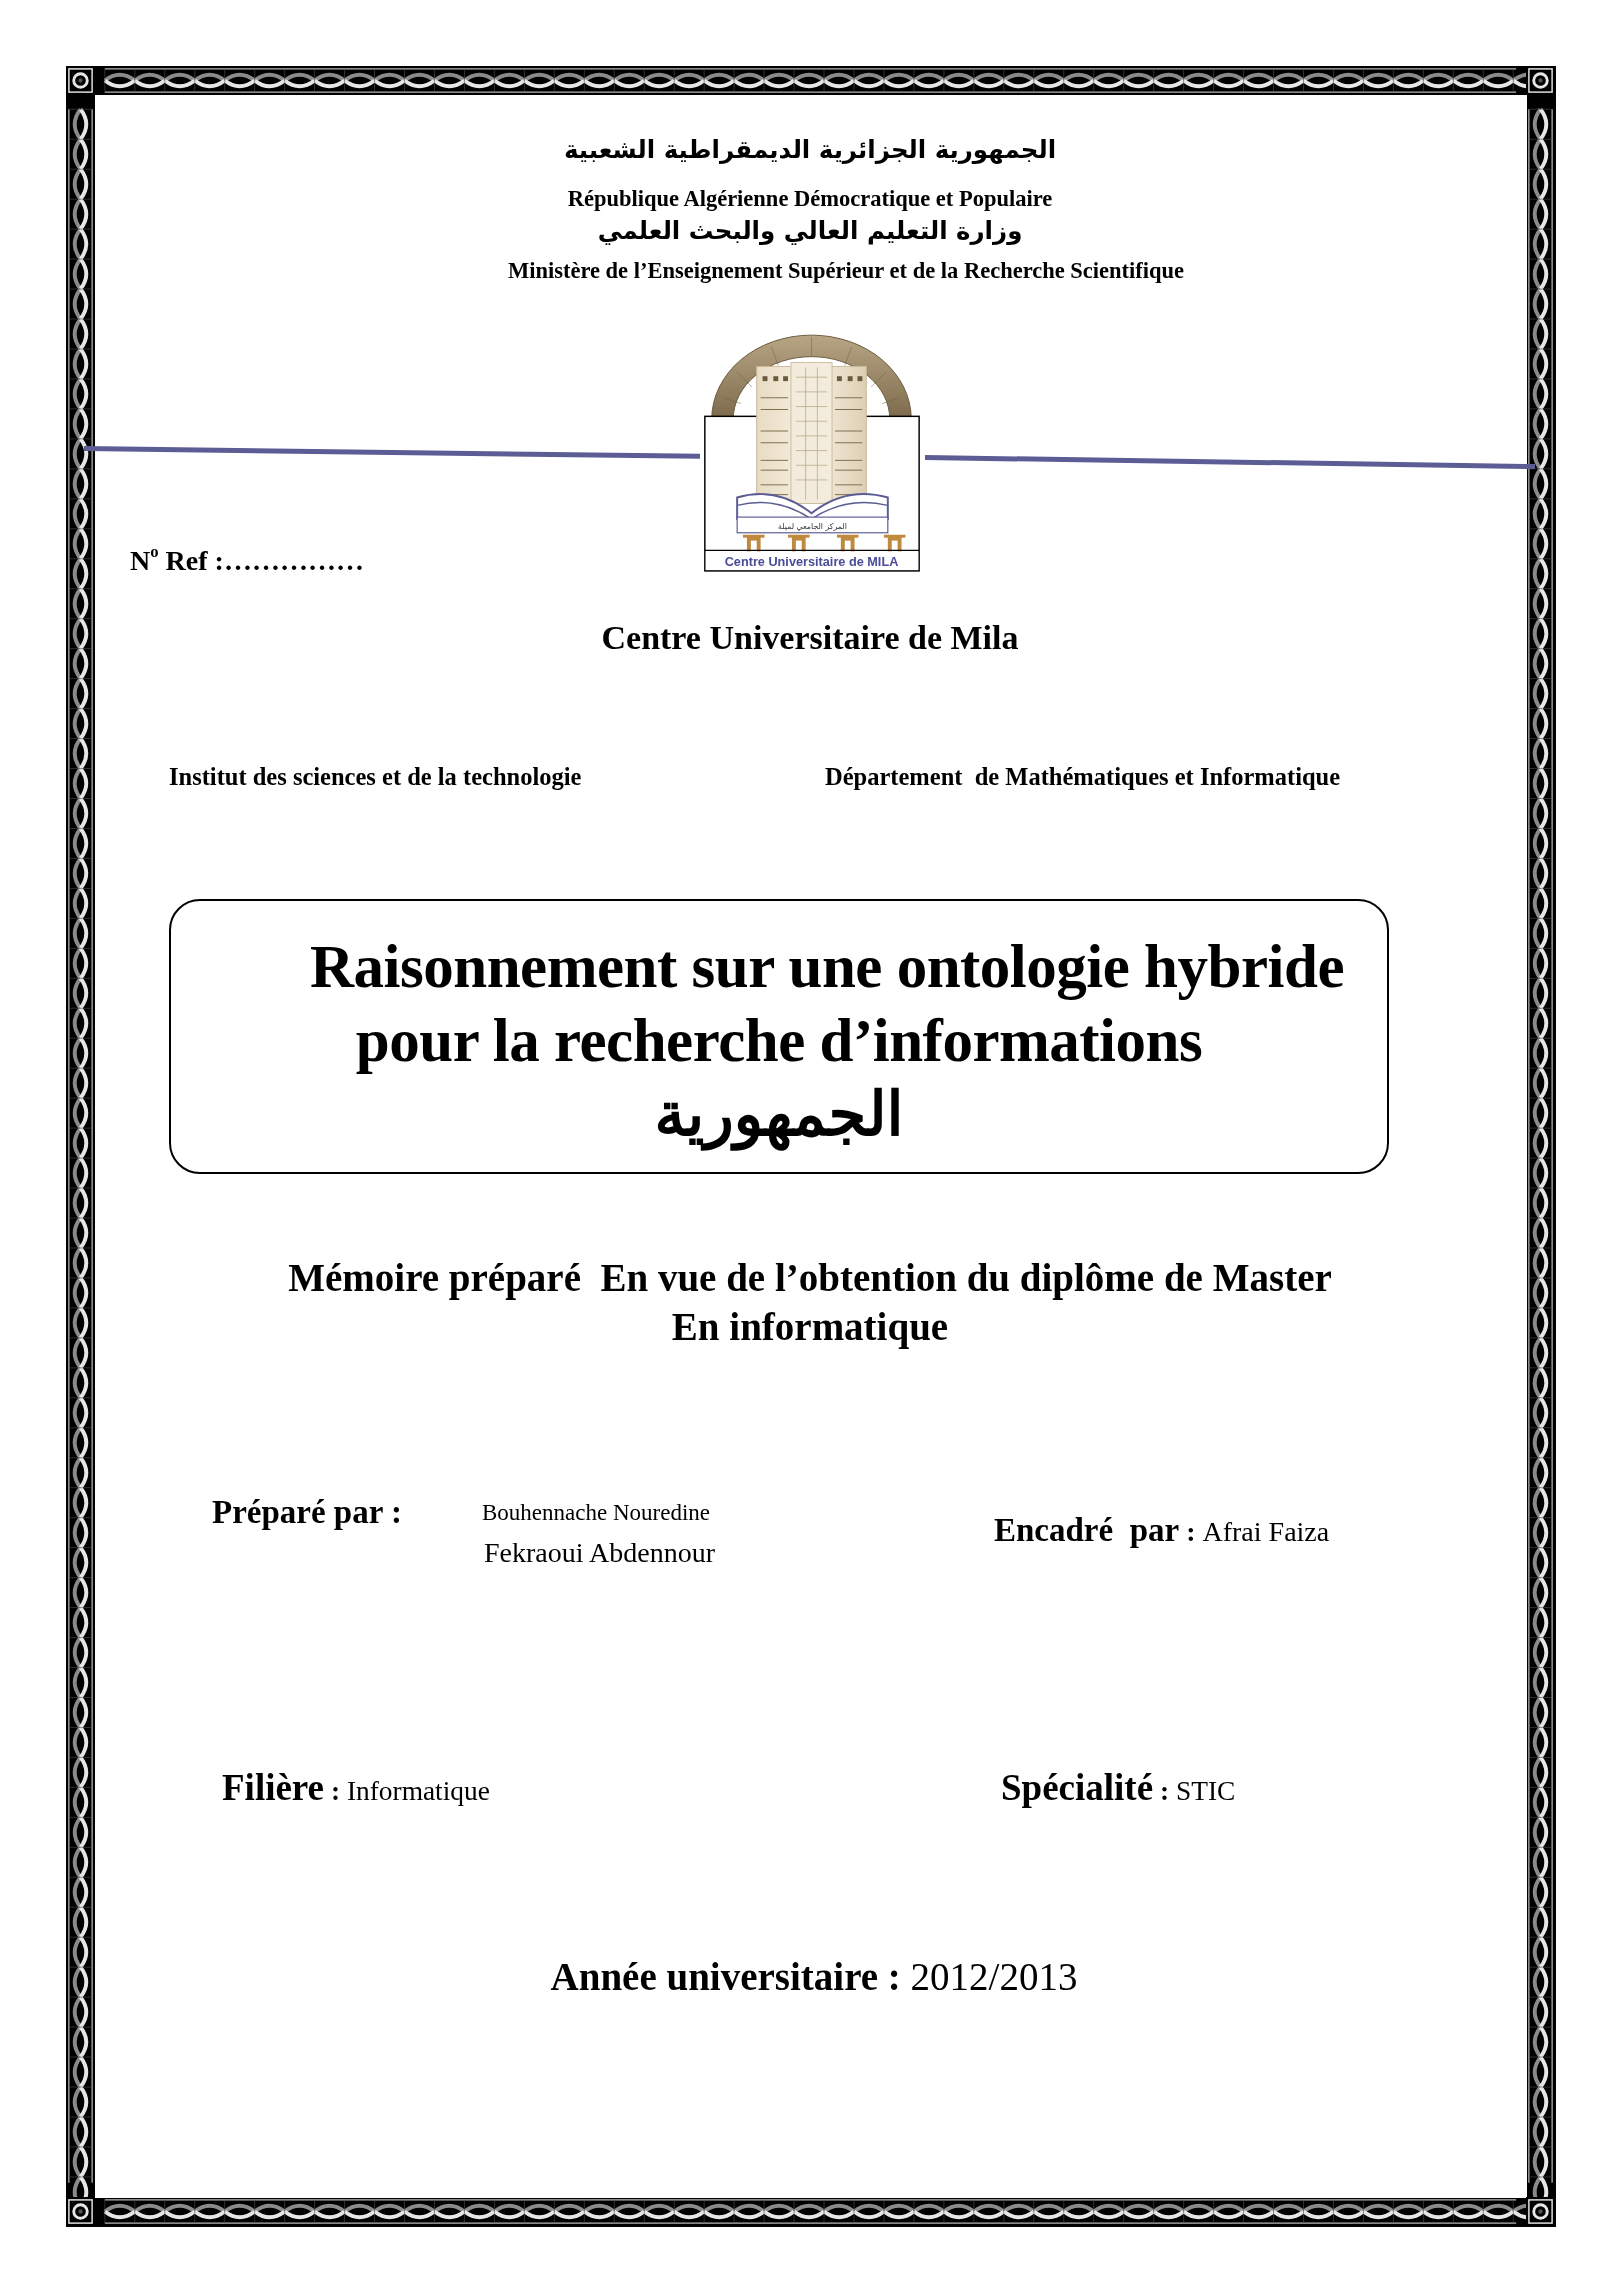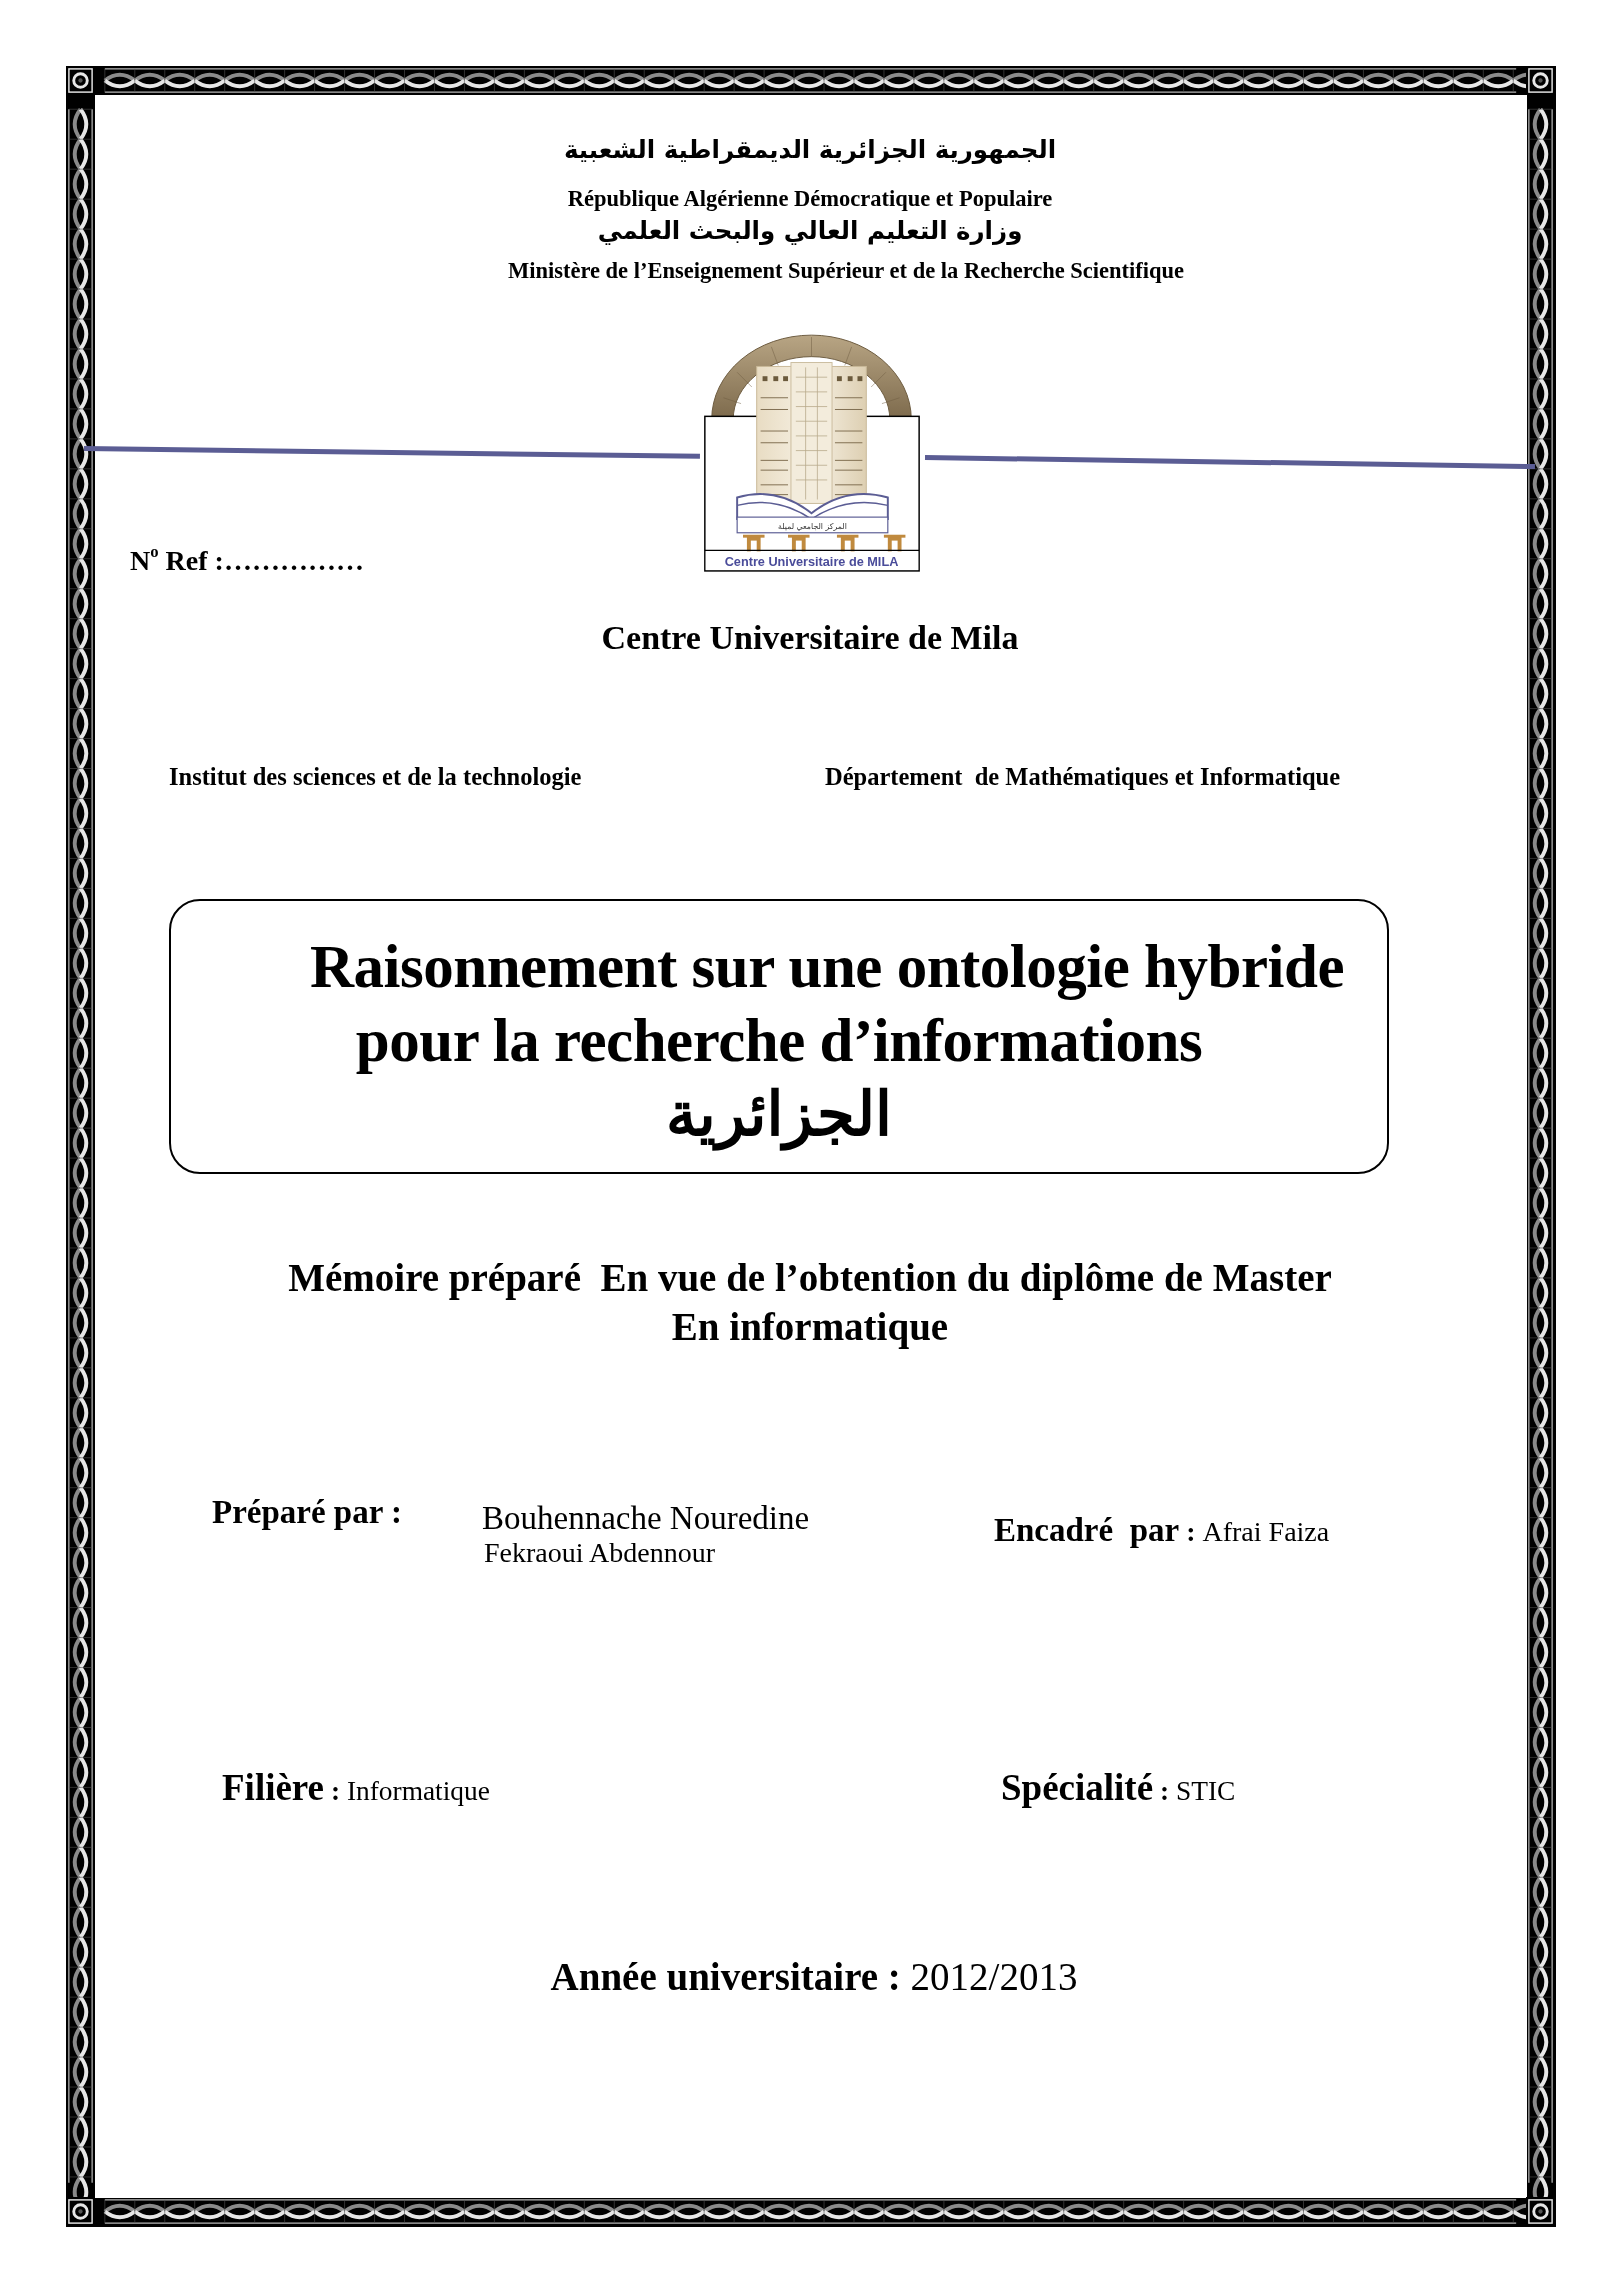--- a/index.html
+++ b/index.html
@@ -870,27 +870,27 @@
   </svg>
 </div>
 
 <div class="abs center bold" style="top:619px; font-size:34px;">Centre Universitaire de Mila</div>
 <div class="abs bold" style="left:169px; top:763px; font-size:24.5px;">Institut des sciences et de la technologie</div>
 <div class="abs bold" style="left:825px; top:763px; font-size:24.5px; white-space:pre;">Département  de Mathématiques et Informatique</div>
 
 <div class="title-box"></div>
 <div class="title-line" style="top:936px;margin-left:48px;">Raisonnement sur une ontologie hybride</div>
 <div class="title-line" style="top:1010px;">pour la recherche d’informations</div>
-<div class="title-line" style="top:1084px;">الجزائرية</div>
+<div class="title-line" style="top:1084px;">الجمهورية</div>
 
 <div class="abs center bold" style="top:1255px; font-size:39px; white-space:pre;">Mémoire préparé  En vue de l’obtention du diplôme de Master</div>
 <div class="abs center bold" style="top:1304px; font-size:39px;">En informatique</div>
 
 <div class="abs bold" style="left:212px; top:1494px; font-size:33px;">Préparé par :</div>
-<div class="abs" style="left:482px; top:1500px; font-size:33px;">Bouhennache Nouredine</div>
+<div class="abs" style="left:482px; top:1500px; font-size:23px;">Bouhennache Nouredine</div>
 <div class="abs" style="left:484px; top:1537px; font-size:28px;">Fekraoui Abdennour</div>
 
 <div class="abs" style="left:986px; top:1494px; white-space:pre;">
   <span class="bold" style="font-size:33px;">Encadré  par</span><span class="bold" style="font-size:28px;"> : </span><span style="font-size:28px;">Afrai Faiza</span>
 </div>
 
 <div class="abs" style="left:214px; top:1748px; white-space:pre;">
   <span class="bold" style="font-size:37px;">Filière</span><span class="bold" style="font-size:27.4px;"> : </span><span style="font-size:27.4px;margin-top:7px;">Informatique</span>
 </div>
 <div class="abs" style="left:993px; top:1748px; white-space:pre;">

